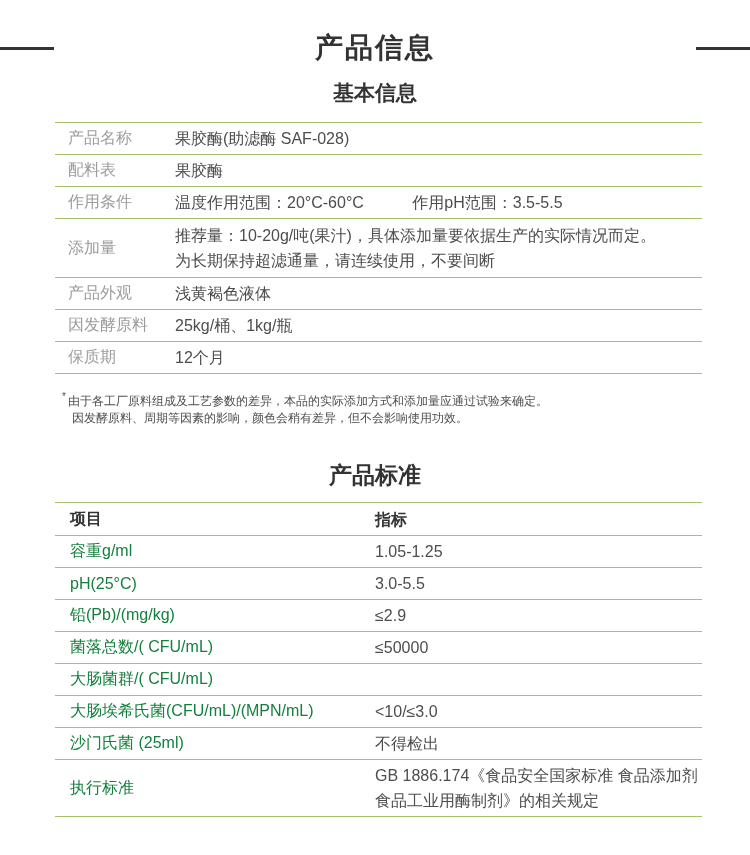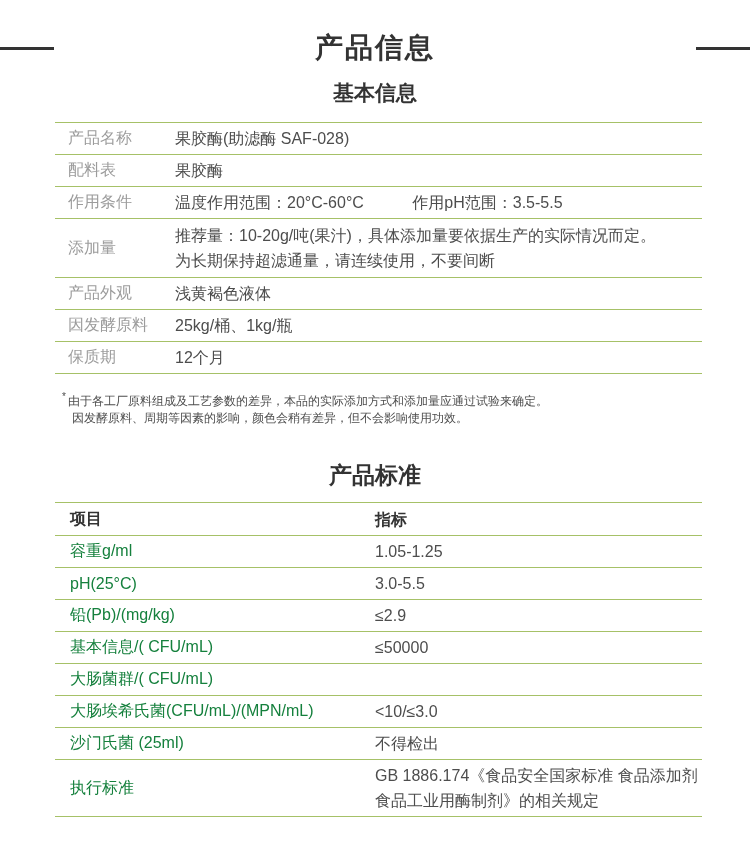--- a/index.html
+++ b/index.html
@@ -134,21 +134,21 @@
     </div>
     <div class="row">
       <div class="label-cell">pH(25°C)</div>
       <div class="value-cell">3.0-5.5</div>
     </div>
     <div class="row">
       <div class="label-cell">铅(Pb)/(mg/kg)</div>
       <div class="value-cell">≤2.9</div>
     </div>
     <div class="row">
-      <div class="label-cell">基本信息/( CFU/mL)</div>
+      <div class="label-cell">菌落总数/( CFU/mL)</div>
       <div class="value-cell">≤50000</div>
     </div>
     <div class="row">
       <div class="label-cell">大肠菌群/( CFU/mL)</div>
     </div>
     <div class="row">
       <div class="label-cell">大肠埃希氏菌(CFU/mL)/(MPN/mL)</div>
       <div class="value-cell">&lt;10/≤3.0</div>
     </div>
     <div class="row">

